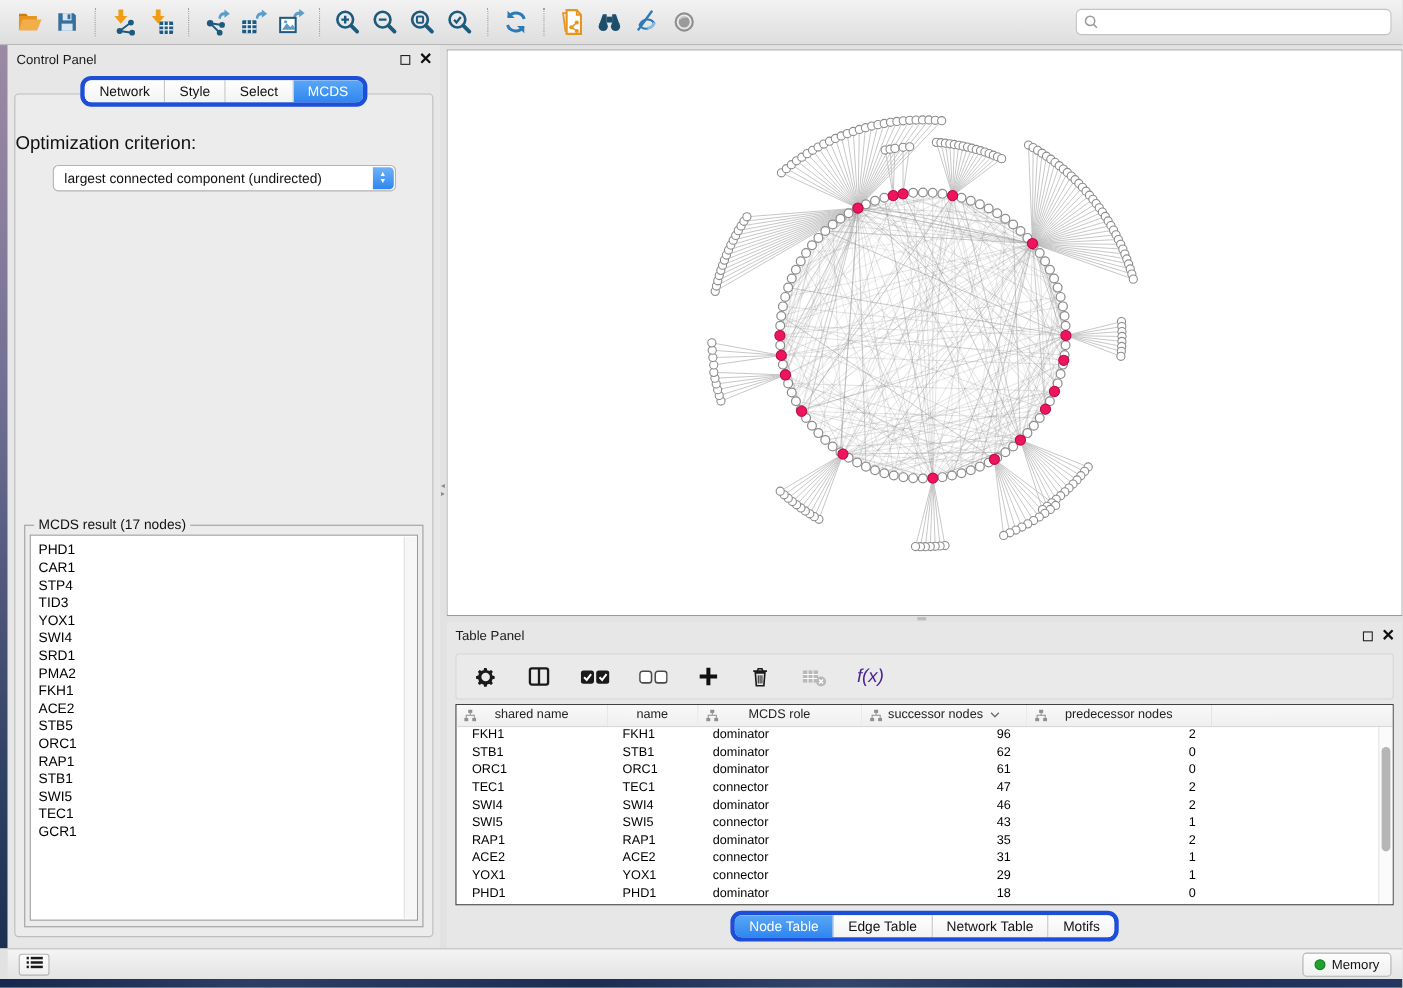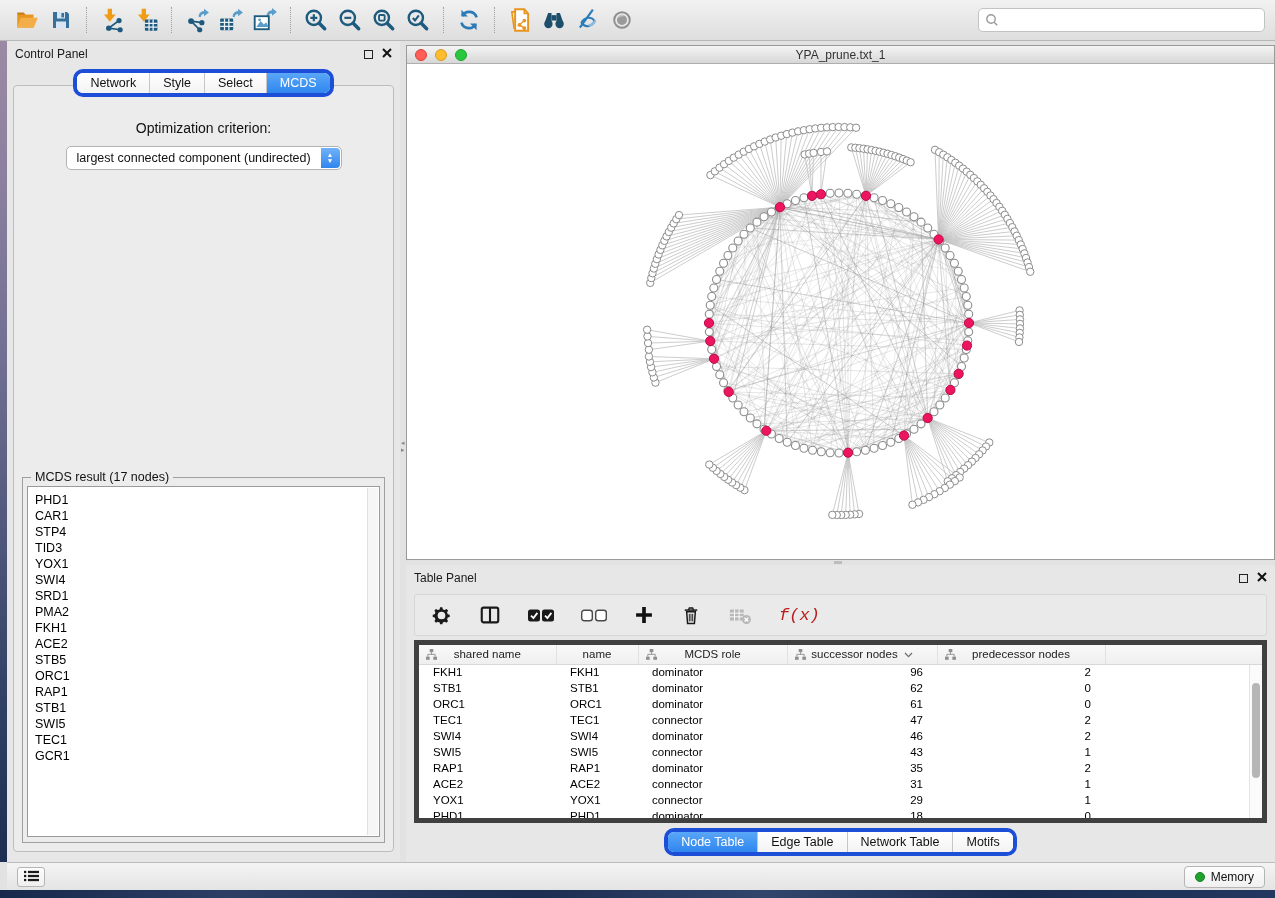--- a/index.html
+++ b/index.html
@@ -28,23 +28,23 @@
   .panel-ctrls { margin-left:auto; display:flex; gap:9px; align-items:center; }
   .float-box { width:9px; height:9px; border:1.5px solid #222; display:inline-block; }
   .seg { display:inline-flex; background:#fff; border:4px solid #1d4ed8; border-radius:10px; overflow:hidden; }
   .seg .tab { padding:3px 13px; font-size:12.5px; color:#111; border-left:1px solid #c6c6c6;
     background:linear-gradient(#ffffff,#f3f3f3); white-space:nowrap; }
   .seg .tab:first-child { border-left:none; }
   .seg .tab.active { background:linear-gradient(#5aa7f7,#2f86ef); color:#fff; }
   .cpanel-tabsrow { display:flex; justify-content:center; margin-top:2px; position:relative; z-index:2; }
   .cpanel-inner { flex:1; margin:-12px 6px 10px 6px; padding-top:12px; border:1px solid #bdbdbd; border-radius:4px;
     background:#ececec; display:flex; flex-direction:column; }
-  .opt-label { text-align:center; font-size:14px; color:#111; margin-top:22px; }
+  .opt-label { text-align:left; font-size:17px; color:#111; margin-top:22px; }
   .selectrow { display:flex; justify-content:center; margin-top:10px; }
-  .mac-select { position:relative; width:276px; height:24px; background:#fff; border:1px solid #b3b3b3;
+  .mac-select { position:relative; width:312px; height:24px; background:#fff; border:1px solid #b3b3b3;
     border-radius:5px; font-size:12.5px; color:#111; line-height:22px; padding-left:10px; }
   .mac-select .stepper { position:absolute; right:1px; top:1px; bottom:1px; width:19px; border-radius:0 4px 4px 0;
     background:linear-gradient(#71b1f8,#2f86ef); display:flex; flex-direction:column; align-items:center; justify-content:center; }
   .mac-select .stepper span { color:#fff; font-size:6.5px; line-height:6px; }
   .btnrow { display:flex; justify-content:center; gap:14px; margin-top:12px; }
   .mac-btn { height:24px; padding:0 14px; font-size:12.5px; color:#111; background:linear-gradient(#ffffff,#f0f0f0);
     border:1px solid #b5b5b5; border-radius:5px; display:flex; align-items:center; }
   .mac-btn.focused { box-shadow:0 0 0 3px rgba(110,165,245,.6); border-color:#85a9df; }
   .result-fieldset { margin:auto 8px 8px 8px; border:1px solid #9f9f9f; position:relative; padding:8px 4px 5px 4px; height:366px; }
   .result-legend { position:absolute; top:-8px; left:8px; background:#ececec; padding:0 4px; font-size:12.5px; color:#111; }
@@ -70,22 +70,22 @@
   .netcanvas { flex:1; position:relative; overflow:hidden; background:#fff; }
 
   .hsplitter { height:5px; background:#e2e2e2; position:relative; }
   .hsplitter .grip { position:absolute; left:428px; top:1px; width:8px; height:3px; background:#bdbdbd; }
 
   
   .tpanel { flex:1; background:#e7e7e7; display:flex; flex-direction:column; min-height:0; }
   .ttoolbar { margin:3px 8px 0 8px; height:42px; background:#eaeaea; border:1px solid #d6d6d6; border-radius:3px;
     display:flex; align-items:center; gap:27px; padding-left:16px; flex:0 0 auto; }
   .ticon { display:flex; align-items:center; justify-content:center; }
-  .fx { font-family:Liberation Mono, monospace; font-style:italic; font-size:17px; color:#b91c1c; }
-  .tablewrap { margin:4px 8px 0 8px; background:#fff; border:5px solid #404040; flex:1; position:relative; overflow:hidden; }
+  .fx { font-family:Liberation Sans, sans-serif; font-style:italic; font-size:17px; color:#4c1d95; }
+  .tablewrap { margin:4px 8px 0 8px; background:#fff; border:1px solid #404040; flex:1; position:relative; overflow:hidden; }
   table.datatable { border-collapse:collapse; width:100%; table-layout:fixed; }
   .datatable th { height:19px; background:linear-gradient(#f9f9f9,#efefef); border-bottom:1px solid #d8d8d8;
     border-right:1px solid #e2e2e2; font-weight:normal; font-size:11.5px; color:#222; position:relative; text-align:center; }
   .datatable th .hicon { position:absolute; left:7px; top:4px; }
   .datatable th .sort { margin-left:6px; }
   .datatable td { height:16px; font-size:11.5px; color:#000; padding:0 0 0 14px; white-space:nowrap; overflow:hidden; }
   .datatable td.num { text-align:right; padding:0 14px 0 0; }
   .vsb { position:absolute; top:20px; right:0; bottom:0; width:13px; background:#fbfbfb; border-left:1px solid #e4e4e4; }
   .vsb .thumb { position:absolute; left:2px; width:8px; border-radius:4px; background:#b6b6b6; }
   .ttabsrow { display:flex; justify-content:center; padding:5px 0 6px 0; flex:0 0 auto; }
@@ -332,28 +332,20 @@
       </div>
     </div>
   </div>
 
   <div class="vdivider">
     <div class="grip">◂<br>▸</div>
   </div>
 
   <div class="rightcol">
     <div class="netwin">
-      <div class="netwin-titlebar">
-        <span class="lights">
-          <span class="light red"></span>
-          <span class="light yellow"></span>
-          <span class="light green"></span>
-        </span>
-        <span class="netwin-title">YPA_prune.txt_1</span>
-      </div>
       <div class="netcanvas" id="netcanvas"><svg width="869" height="495" viewBox="0 0 869 495">
             <line x1="372.9812350338589" y1="143.16915185551215" x2="303.4124303178605" y2="111.07692227633672" stroke="#bfbfbf" stroke-width="0.8"></line>
             <line x1="372.9812350338589" y1="143.16915185551215" x2="307.86715362314254" y2="107.31929440308005" stroke="#bfbfbf" stroke-width="0.8"></line>
             <line x1="372.9812350338589" y1="143.16915185551215" x2="312.43162517344956" y2="103.69577036880955" stroke="#bfbfbf" stroke-width="0.8"></line>
             <line x1="372.9812350338589" y1="143.16915185551215" x2="317.1018094313978" y2="100.20955380105147" stroke="#bfbfbf" stroke-width="0.8"></line>
             <line x1="372.9812350338589" y1="143.16915185551215" x2="321.87357739695847" y2="96.8637269311512" stroke="#bfbfbf" stroke-width="0.8"></line>
             <line x1="372.9812350338589" y1="143.16915185551215" x2="326.7427102579867" y2="93.66124786921287" stroke="#bfbfbf" stroke-width="0.8"></line>
             <line x1="372.9812350338589" y1="143.16915185551215" x2="331.70490312015437" y2="90.60494798877735" stroke="#bfbfbf" stroke-width="0.8"></line>
             <line x1="372.9812350338589" y1="143.16915185551215" x2="336.7557688129905" y2="87.69752942355007" stroke="#bfbfbf" stroke-width="0.8"></line>
             <line x1="372.9812350338589" y1="143.16915185551215" x2="341.89084176866345" y2="84.94156267839253" stroke="#bfbfbf" stroke-width="0.8"></line>

